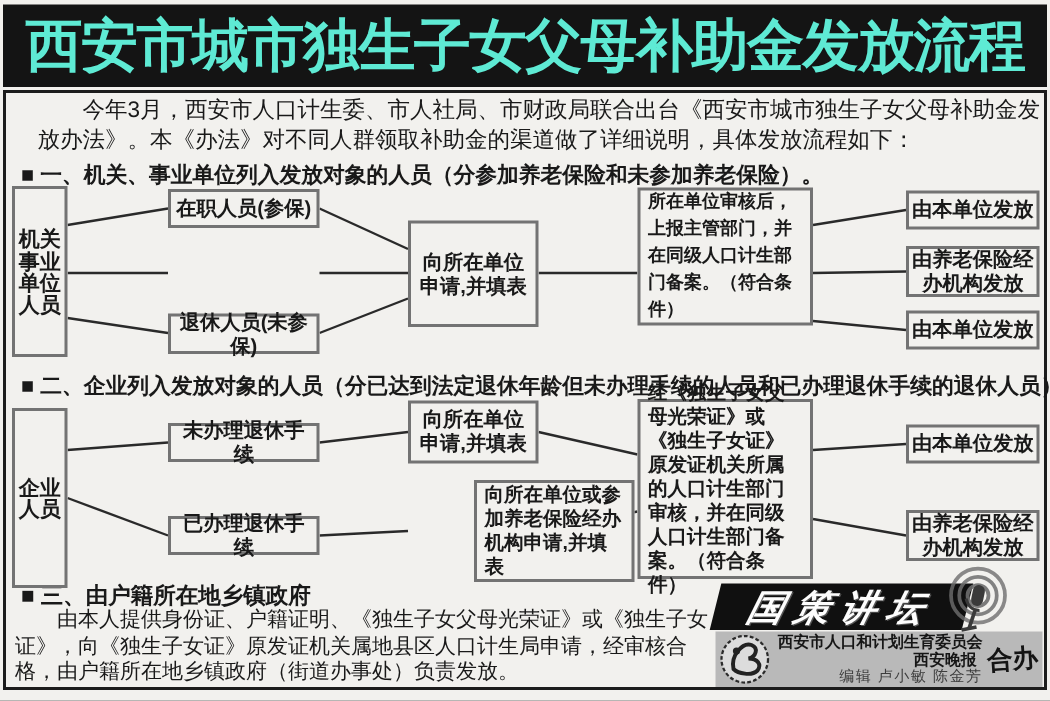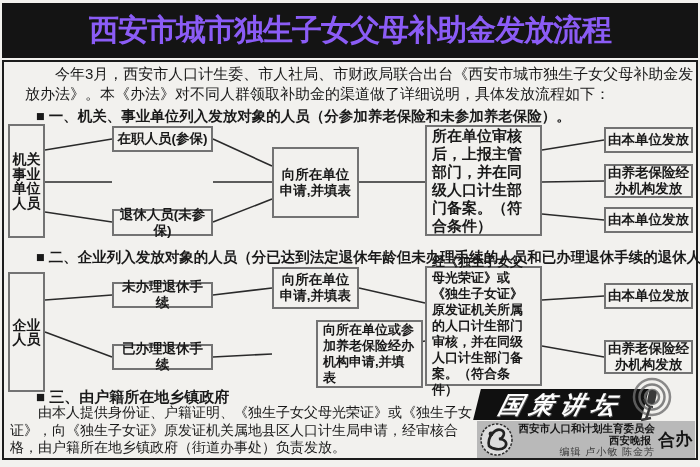--- a/index.html
+++ b/index.html
@@ -9,38 +9,38 @@
     width: 700px; height: 467px;
     background: #f2f1ee;
     font-family: "Liberation Sans", sans-serif;
     color: #191919;
     overflow: hidden;
     margin: 0 auto;
   }
   
   .titlebar {
     position: absolute; left: 2px; top: 3px; width: 696px; height: 55px;
-    background: #141414; color: #8b5cf6;
+    background: #141414; color: #5eead4;
     display: flex; align-items: center; justify-content: center;
-    font-size: 30px; font-weight: bold; letter-spacing: -1px;
+    font-size: 38px; font-weight: bold; letter-spacing: -1px;
     white-space: nowrap;
   }
   
   .frame {
     position: absolute; left: 2px; top: 60px; width: 696px; height: 400px;
     border: 2px solid #1c1c1c;
   }
   .intro {
     position: absolute; left: 25px; top: 64px; width: 680px;
     font-size: 15px; line-height: 20px; text-indent: 2em;
     font-weight: normal;
   }
   .sec-heading {
     position: absolute; left: 14px;
-    font-size: 14.5px; font-weight: bold; white-space: nowrap; margin-left: 22px;
+    font-size: 14.5px; font-weight: bold; white-space: nowrap;
   }
   #s1h { top: 107px; }
   #s2h { top: 248px; }
   #s3h { top: 388px; font-size: 15px; }
   .s3-body {
     position: absolute; left: 10px; top: 404px; width: 468px;
     font-size: 14px; line-height: 17.5px; text-indent: 2em;
   }
   
   .fbox {
@@ -56,21 +56,21 @@
     padding: 2px 1px; text-align: center;
   }
   .fbox.left-text { text-align: left; justify-content: flex-start; align-items: center; padding: 3px 5px; }
   svg.wires { position: absolute; left: 0; top: 0; z-index: 1; }
   
   #f1-src    { left: 8px;   top: 124px; width: 37px;  height: 114px; }
   #f1-c1     { left: 112px; top: 126px; width: 101px; height: 26px; }
   #f1-c2     { left: 112px; top: 169px; width: 101px; height: 26px; }
   #f1-c3     { left: 112px; top: 209px; width: 101px; height: 27px; }
   #f1-apply  { left: 272px; top: 147px; width: 87px;  height: 71px; }
-  #f1-review { left: 425px; top: 125px; width: 117px; height: 111px; line-height: 18px; font-size: 15px;}
+  #f1-review { left: 425px; top: 125px; width: 117px; height: 92px; line-height: 18px; font-size: 12px; font-family: Liberation Mono, monospace;}
   #f1-o1     { left: 604px; top: 127px; width: 89px;  height: 26px; }
   #f1-o2     { left: 604px; top: 164px; width: 89px;  height: 34px; }
   #f1-o3     { left: 604px; top: 207px; width: 89px;  height: 26px; }
   
   #f2-src    { left: 8px;   top: 272px; width: 37px;  height: 120px; }
   #f2-c1     { left: 112px; top: 282px; width: 101px; height: 26px; }
   #f2-c2     { left: 112px; top: 344px; width: 101px; height: 26px; }
   #f2-apply1 { left: 272px; top: 267px; width: 87px;  height: 42px; }
   #f2-apply2 { left: 272px; top: 320px; width: 107px;  height: 68px; line-height: 16px; font-size: 13px; margin-left: 44px;}
   #f2-review { left: 425px; top: 266px; width: 117px; height: 120px; line-height: 16px; font-size: 13px;}

